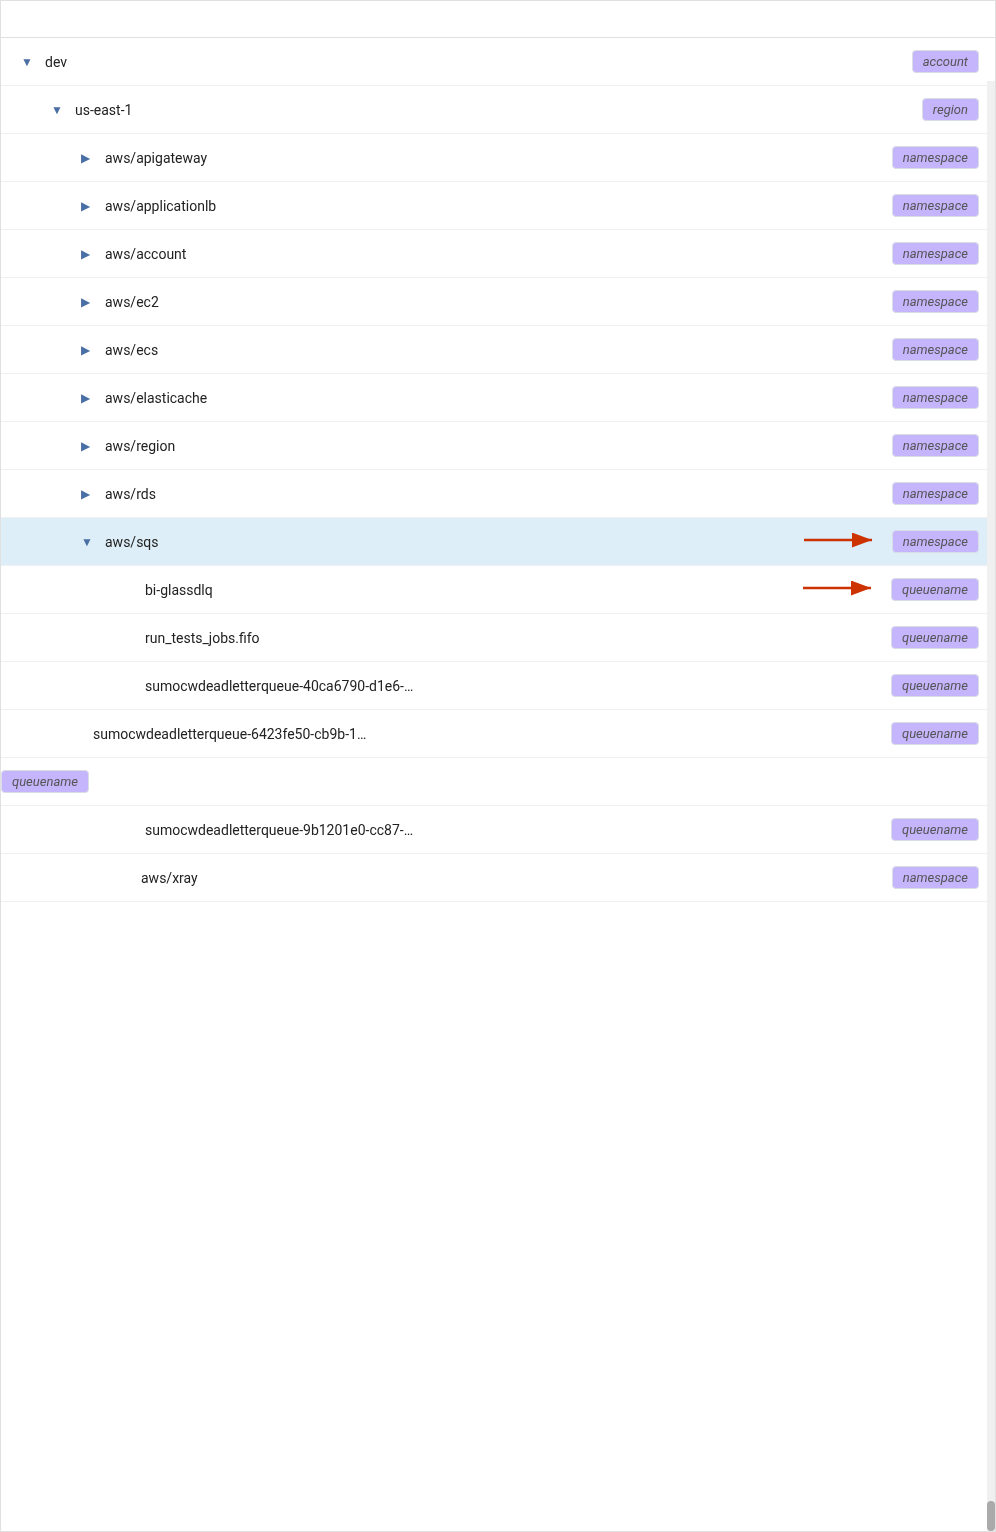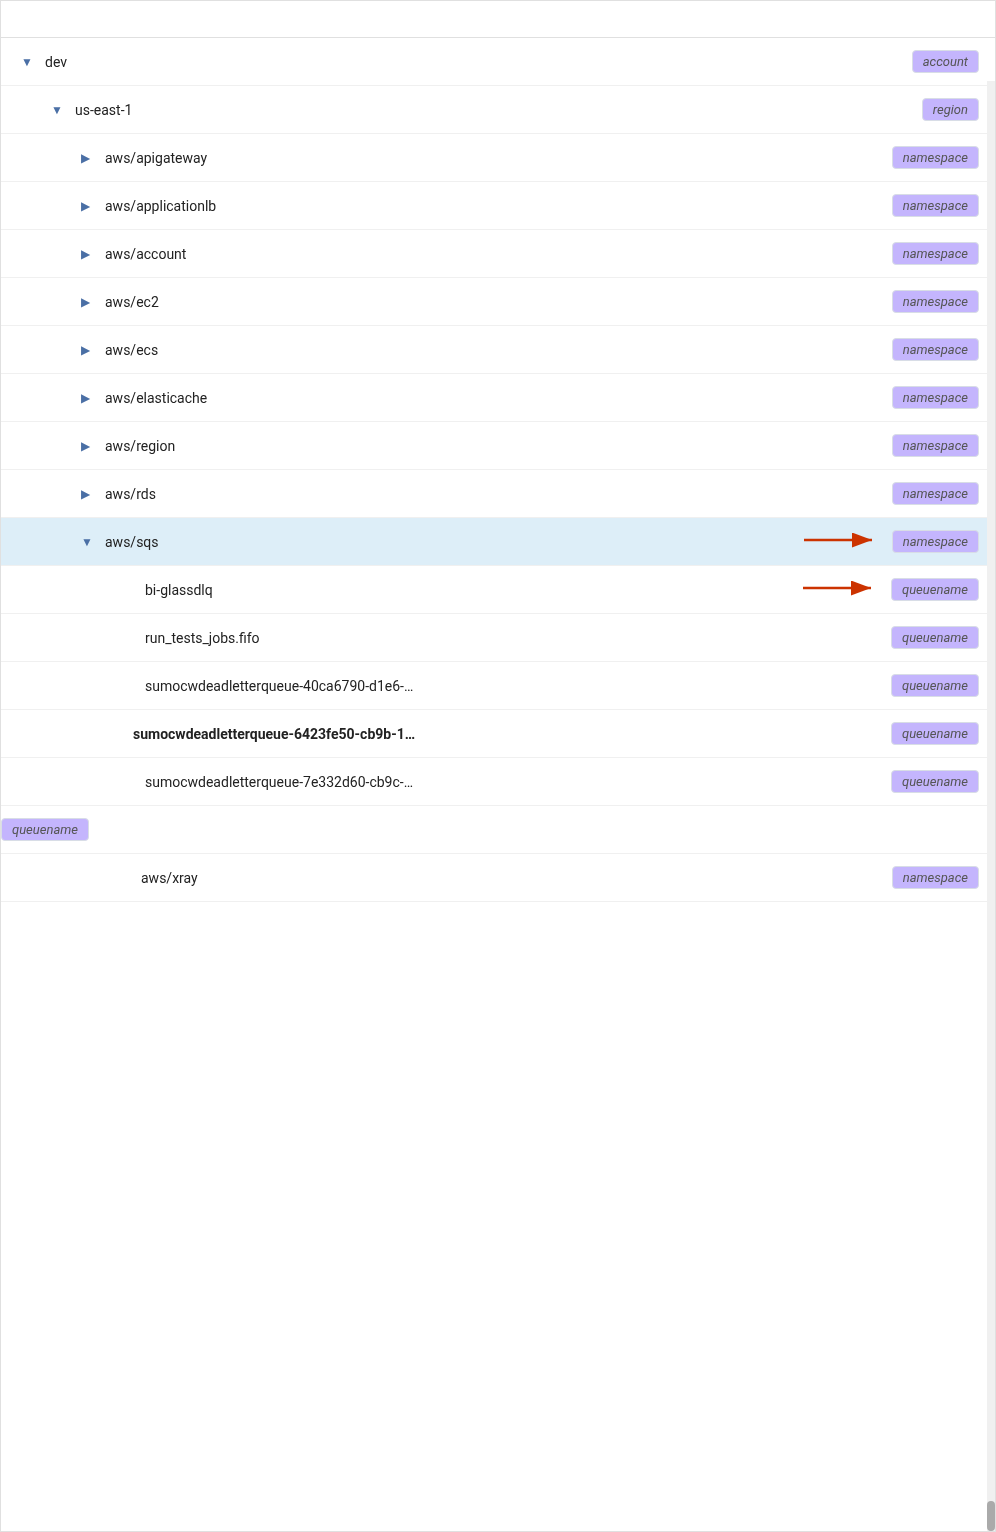--- a/index.html
+++ b/index.html
@@ -272,38 +272,38 @@
       <div class="tree-row">
         <div class="row-left" style="padding-left: 120px;">
           <span style="display: inline-block; width: 18px;"></span>
           <span class="row-label">sumocwdeadletterqueue-40ca6790-d1e6-…</span>
         </div>
         <div style="display: flex; align-items: center; gap: 8px;">
           <span class="badge">queuename</span>
         </div>
       </div>
       <div class="tree-row">
-        <div class="row-left" style="padding-left: 108px; font-weight: bold;">
+        <div class="row-left" style="padding-left: 68px;">
           <span style="display: inline-block; width: 18px;"></span>
           <span class="row-label">sumocwdeadletterqueue-6423fe50-cb9b-1…</span>
         </div>
         <div style="display: flex; align-items: center; gap: 8px;">
           <span class="badge">queuename</span>
         </div>
       </div>
       <div class="tree-row">
+        <div style="display: flex; align-items: center; gap: 8px;">
+          <span class="badge">queuename</span>
+        </div>
+      </div>
+      <div class="tree-row">
         <div class="row-left" style="padding-left: 120px;">
           <span style="display: inline-block; width: 18px;"></span>
-          <span class="row-label">sumocwdeadletterqueue-7e332d60-cb9c-…</span>
-        </div>
-        <div style="display: flex; align-items: center; gap: 8px;">
-          <span class="badge">queuename</span>
-        </div>
-      </div>
-      <div class="tree-row">
+          <span class="row-label">sumocwdeadletterqueue-9b1201e0-cc87-…</span>
+        </div>
         <div style="display: flex; align-items: center; gap: 8px;">
           <span class="badge">queuename</span>
         </div>
       </div>
       <div class="tree-row">
         <div class="row-left" style="padding-left: 116px;">
           <span style="display: inline-block; width: 18px;"></span>
           <span class="row-label">aws/xray</span>
         </div>
         <div style="display: flex; align-items: center; gap: 8px;">

